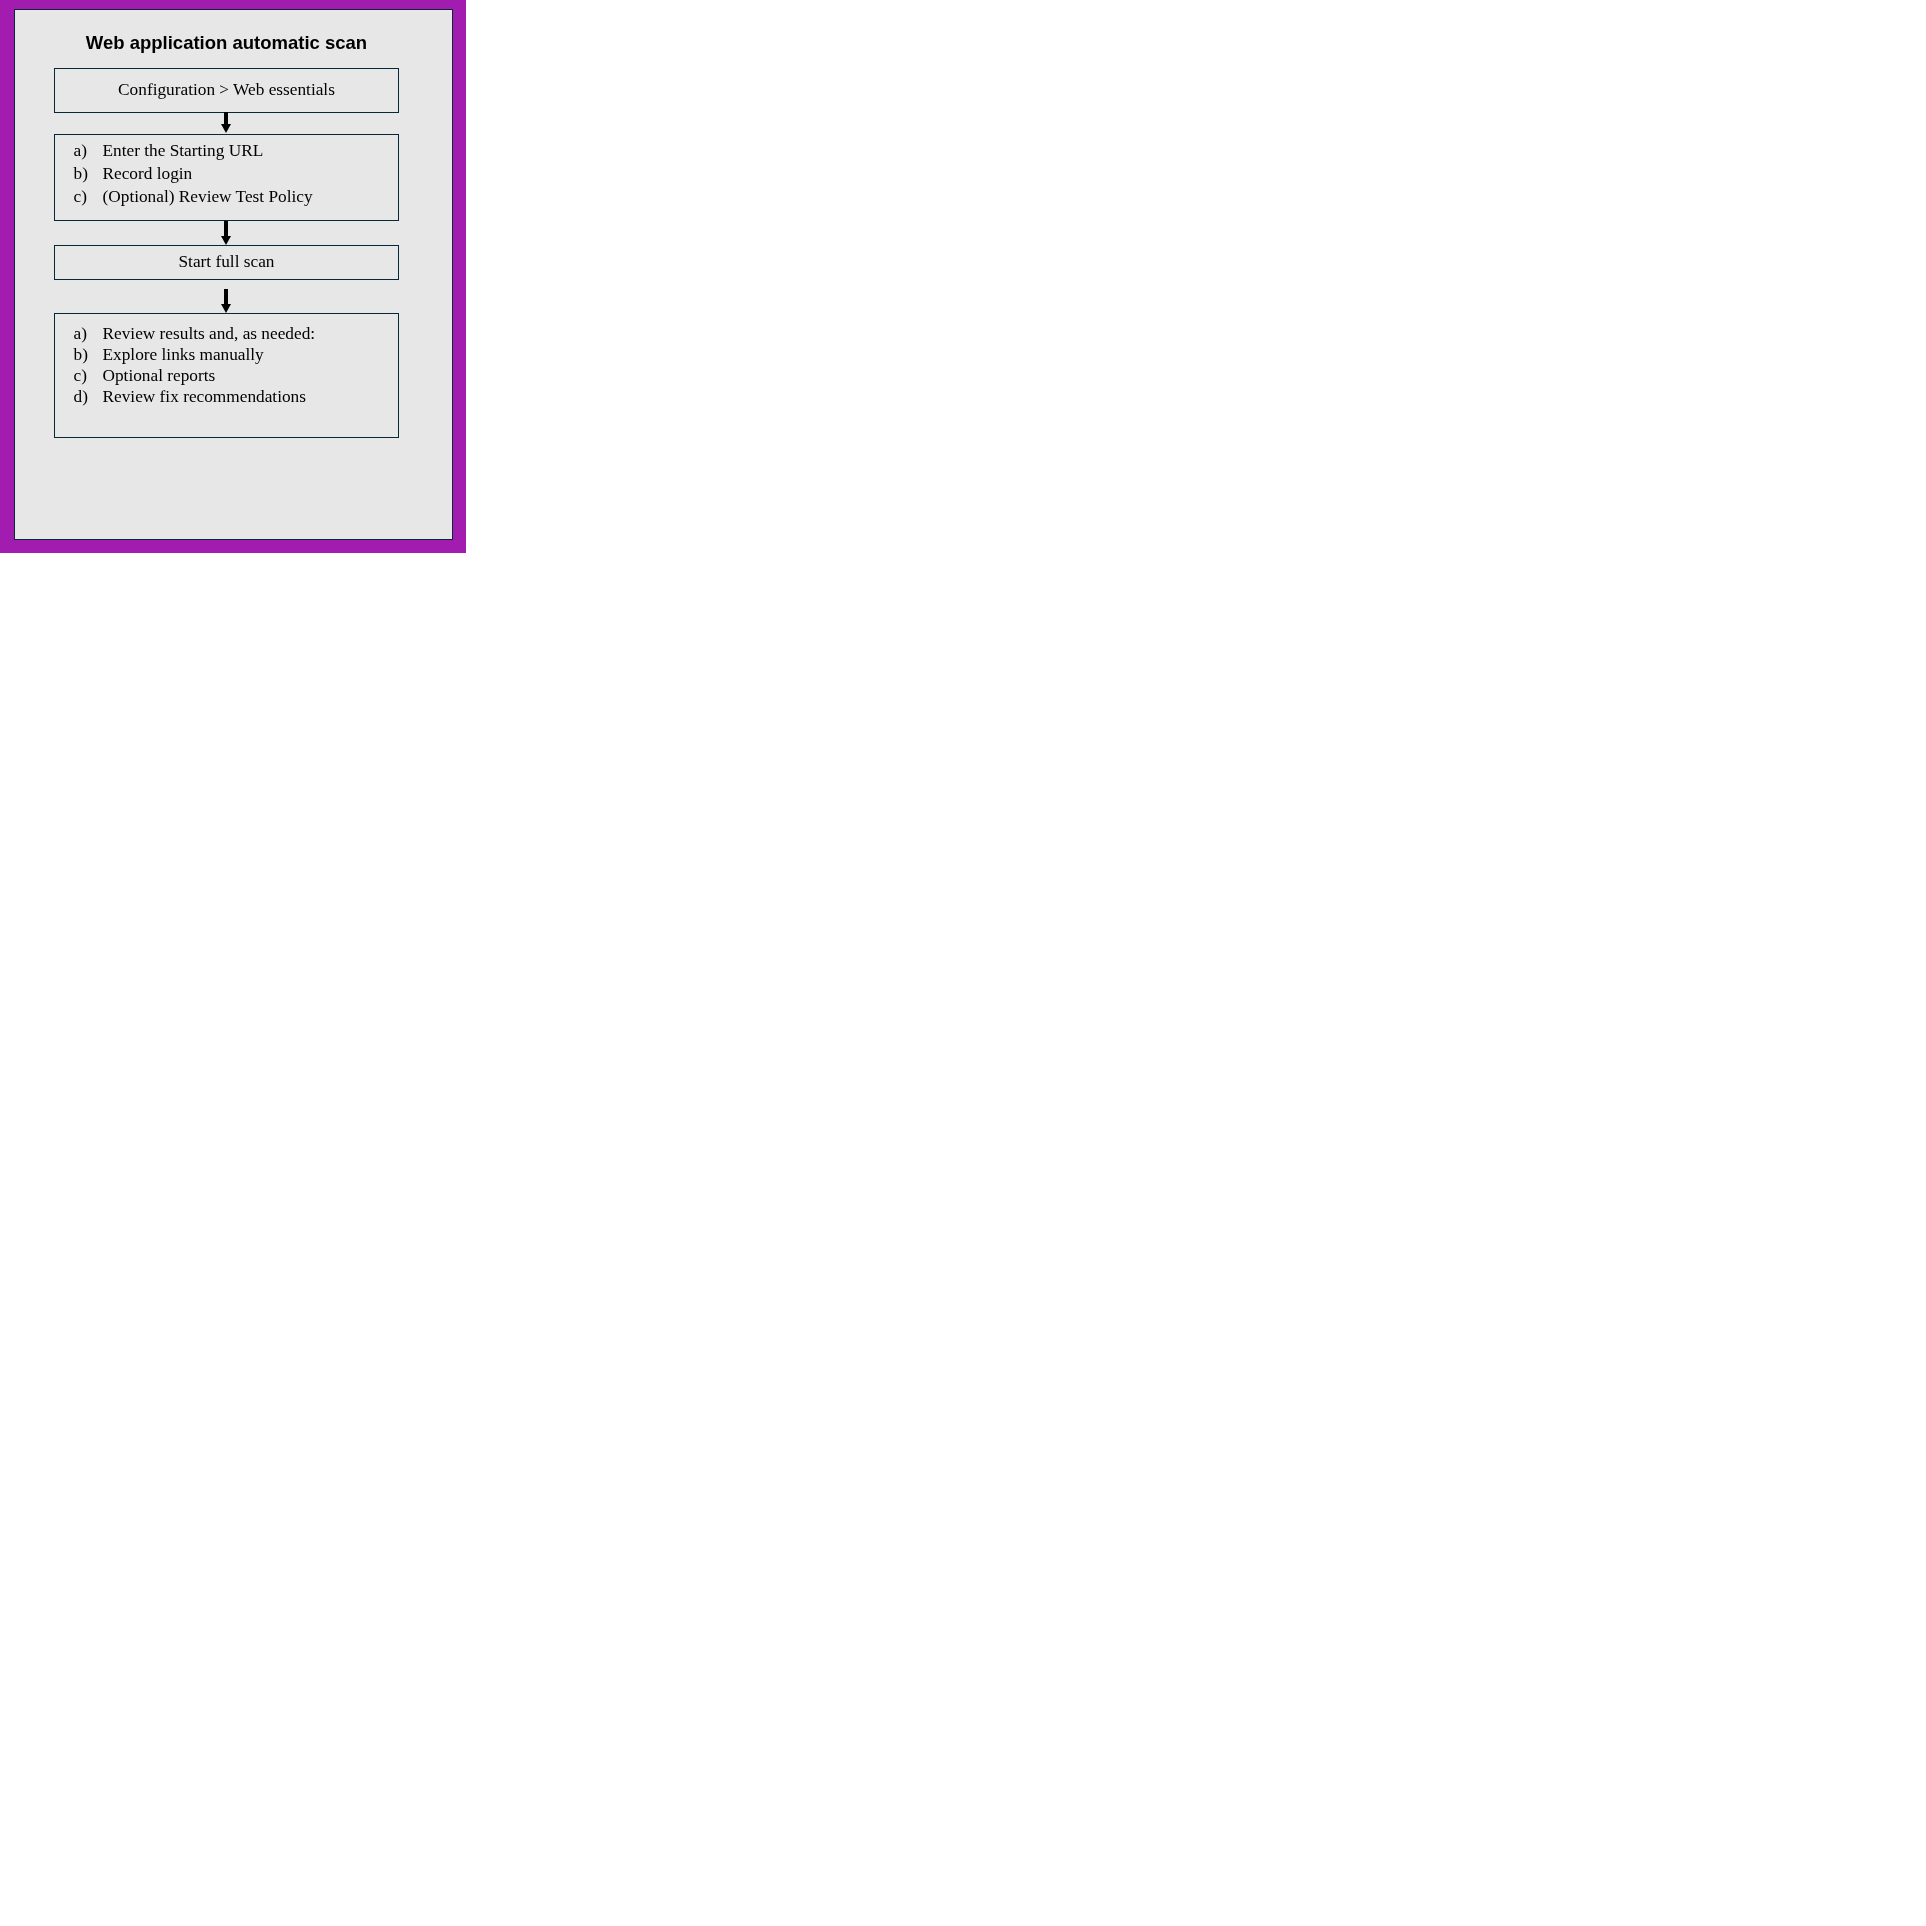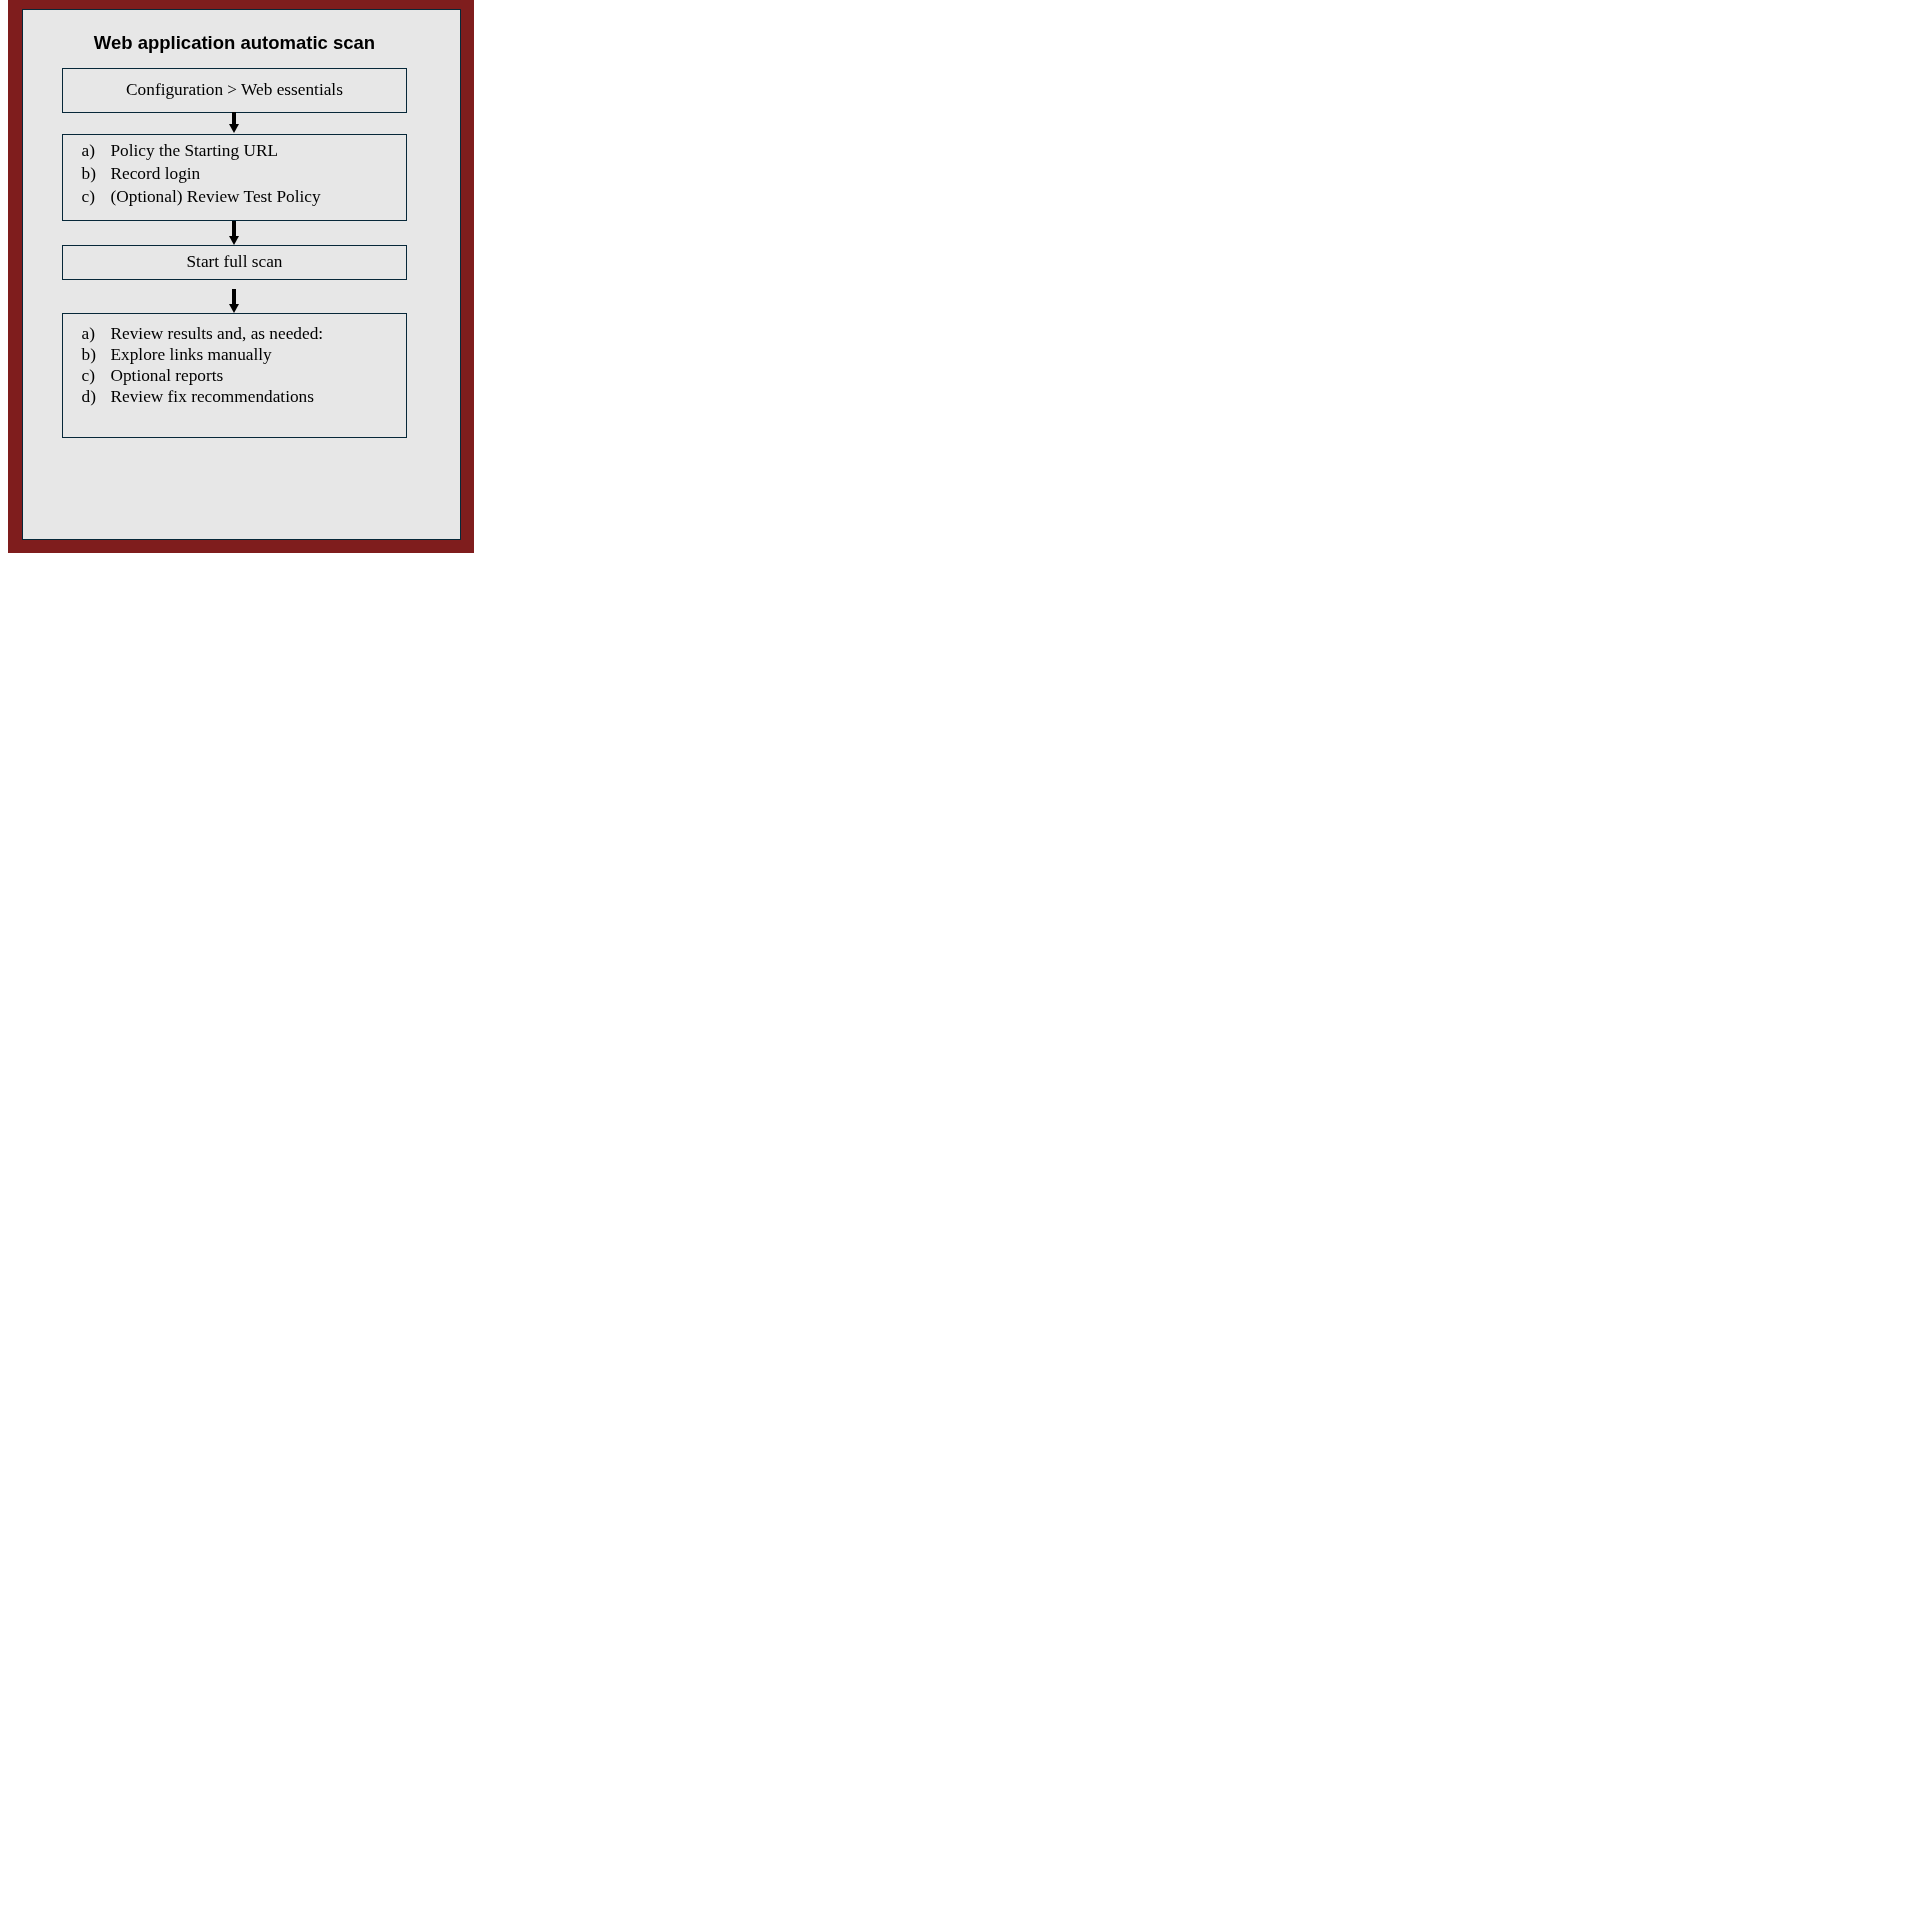--- a/index.html
+++ b/index.html
@@ -1,23 +1,22 @@
 <!DOCTYPE html>
 <html style="font-size:6.2px"><head>
 <meta charset="utf-8">
 <style>
   html,body { margin:0; padding:0; background:#ffffff; }
   .page {
     position:relative;
     width:466px; height:553px;
-    background:#7f1d1d;
+    background:#a21caf;
     font-family:"Liberation Serif", serif;
     color:#000000;
     overflow:hidden;
-    margin-left:8px;
   }
   .frame {
     position:absolute; left:14px; top:8.9px;
     width:437px; height:529px;
     border:1.5px solid #072839;
     background:#e7e7e7;
   }
   .title {
     position:absolute; left:39px; top:22.3px; width:345px;
     text-align:center;
@@ -74,21 +73,21 @@
     </div>
 
     <div class="arrow arrow-1">
       <div class="shaft"></div>
       <div class="head"></div>
     </div>
 
     <div class="fbox fbox-2">
       <div class="list-row">
         <span class="list-marker">a)</span>
-        <span class="list-text">Policy the Starting URL</span>
+        <span class="list-text">Enter the Starting URL</span>
       </div>
       <div class="list-row">
         <span class="list-marker">b)</span>
         <span class="list-text">Record login</span>
       </div>
       <div class="list-row">
         <span class="list-marker">c)</span>
         <span class="list-text">(Optional) Review Test Policy</span>
       </div>
     </div>

